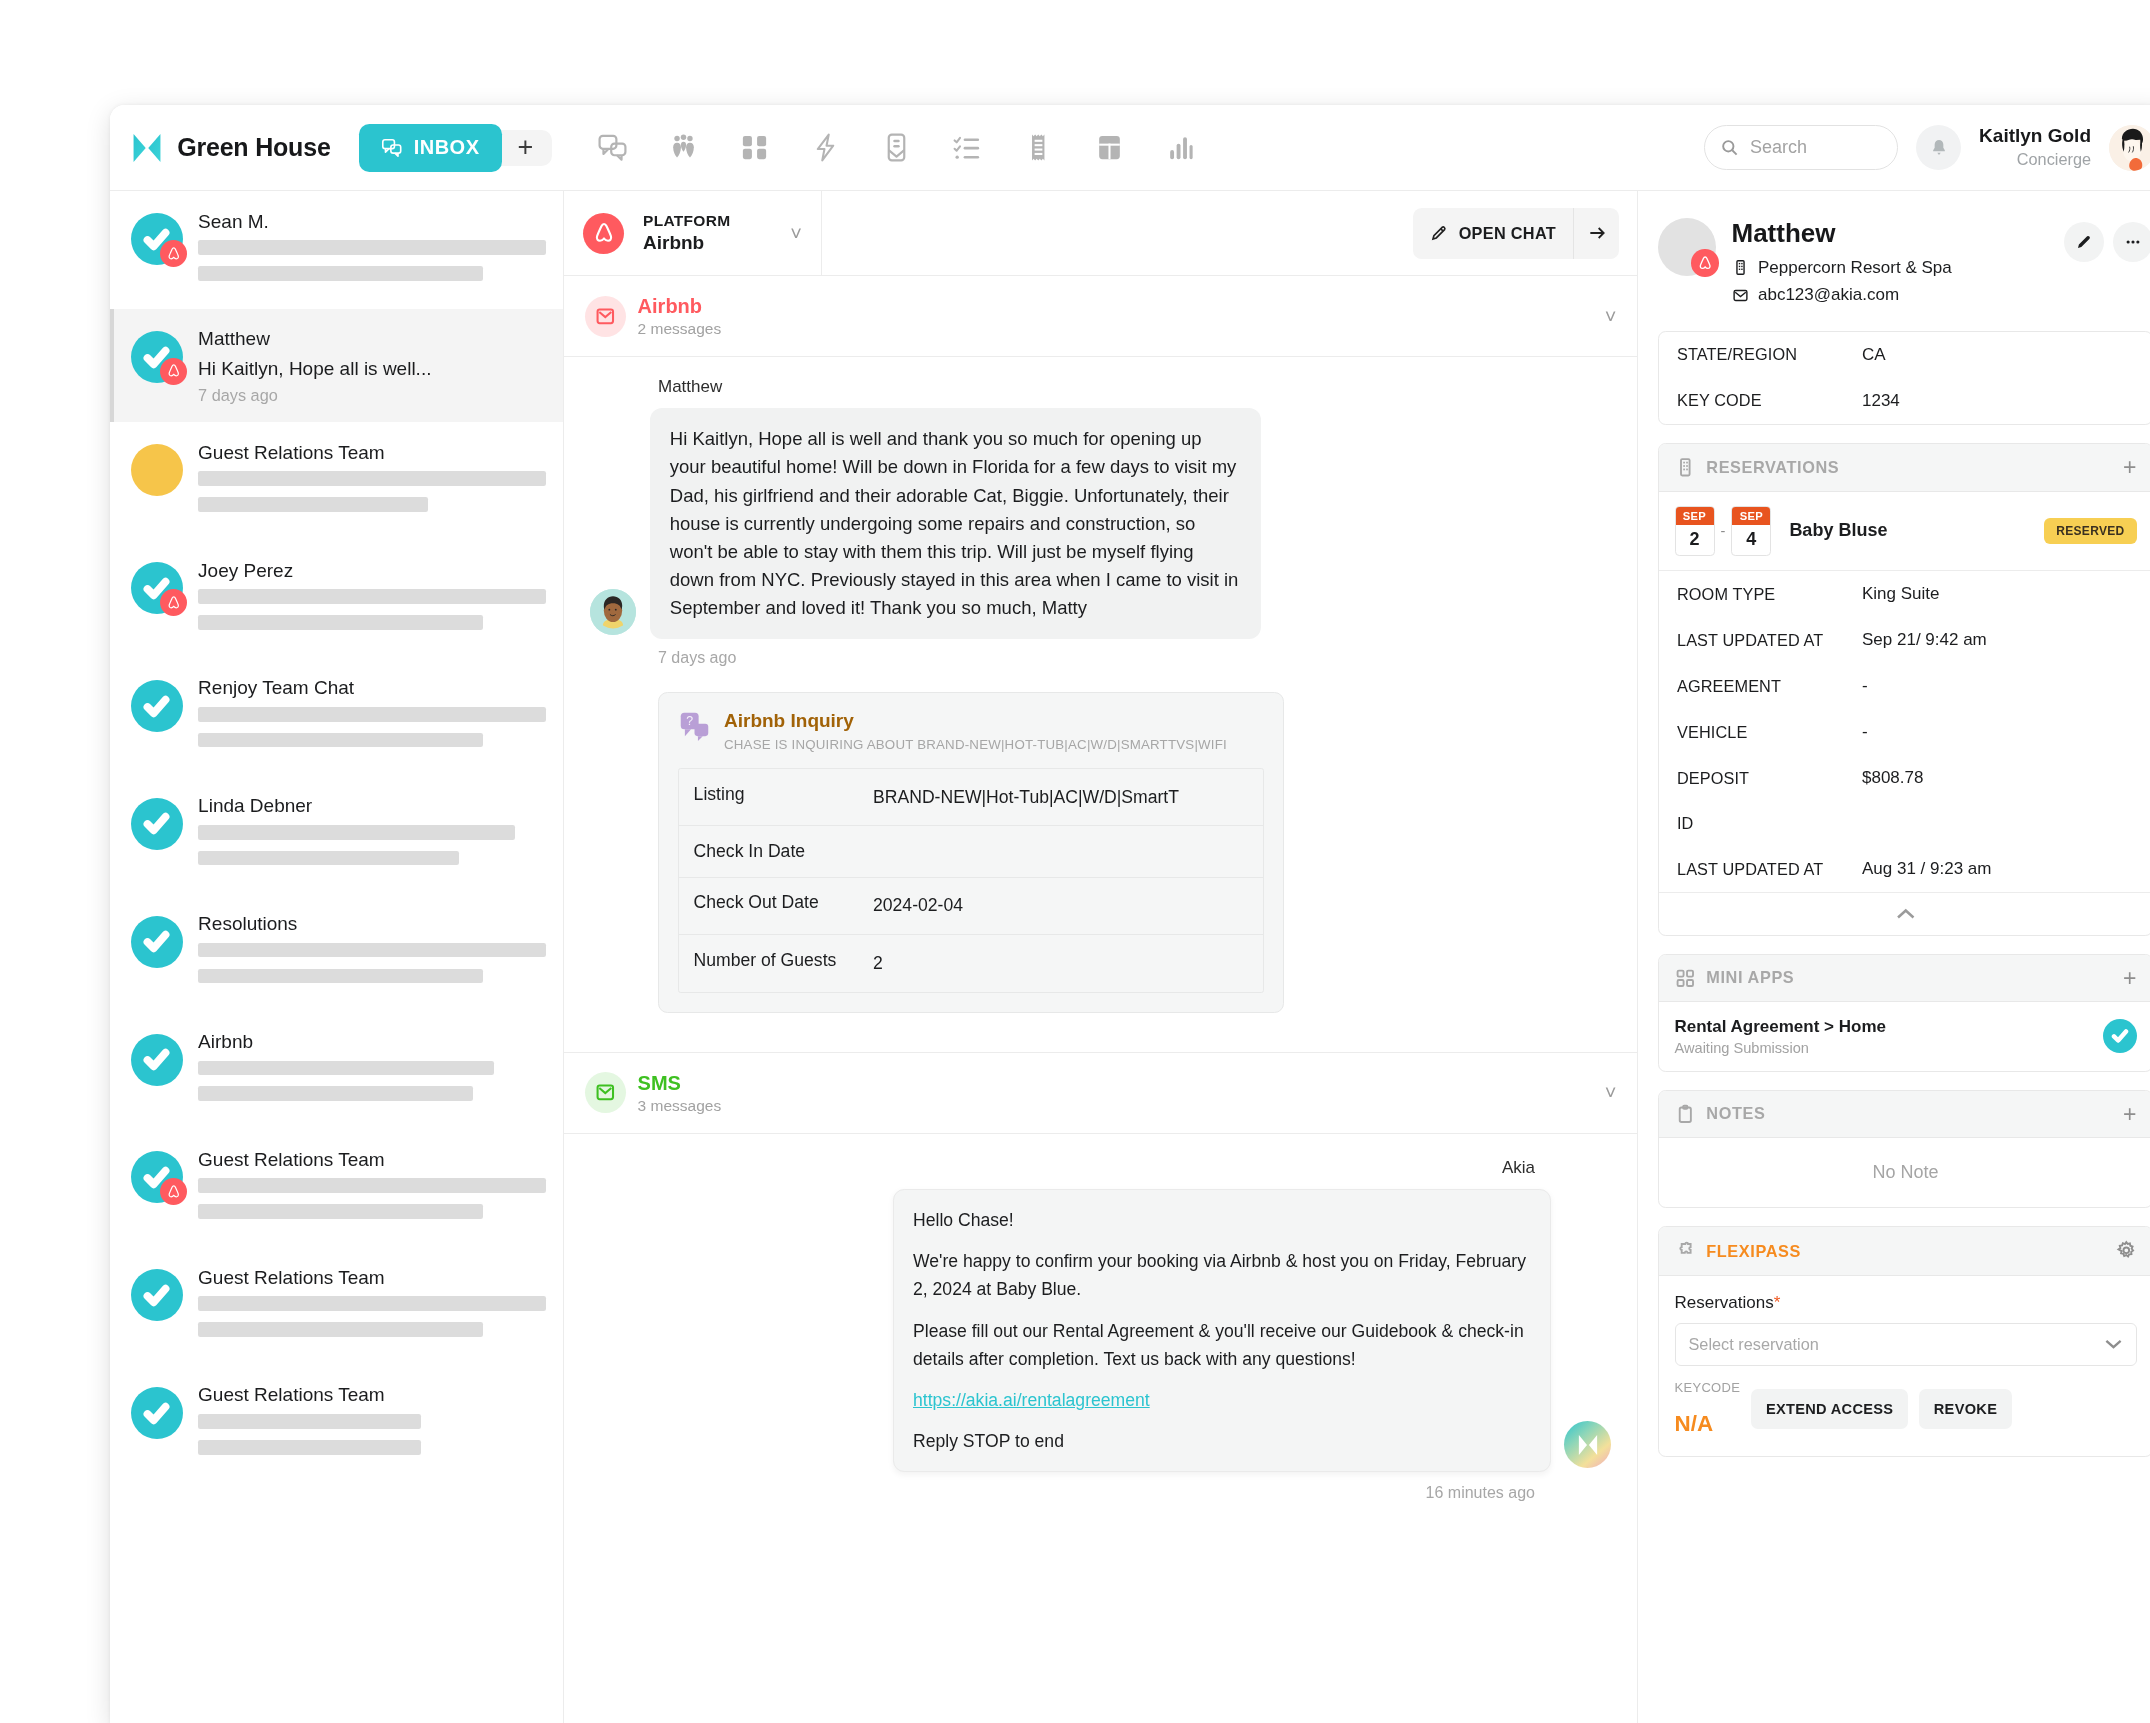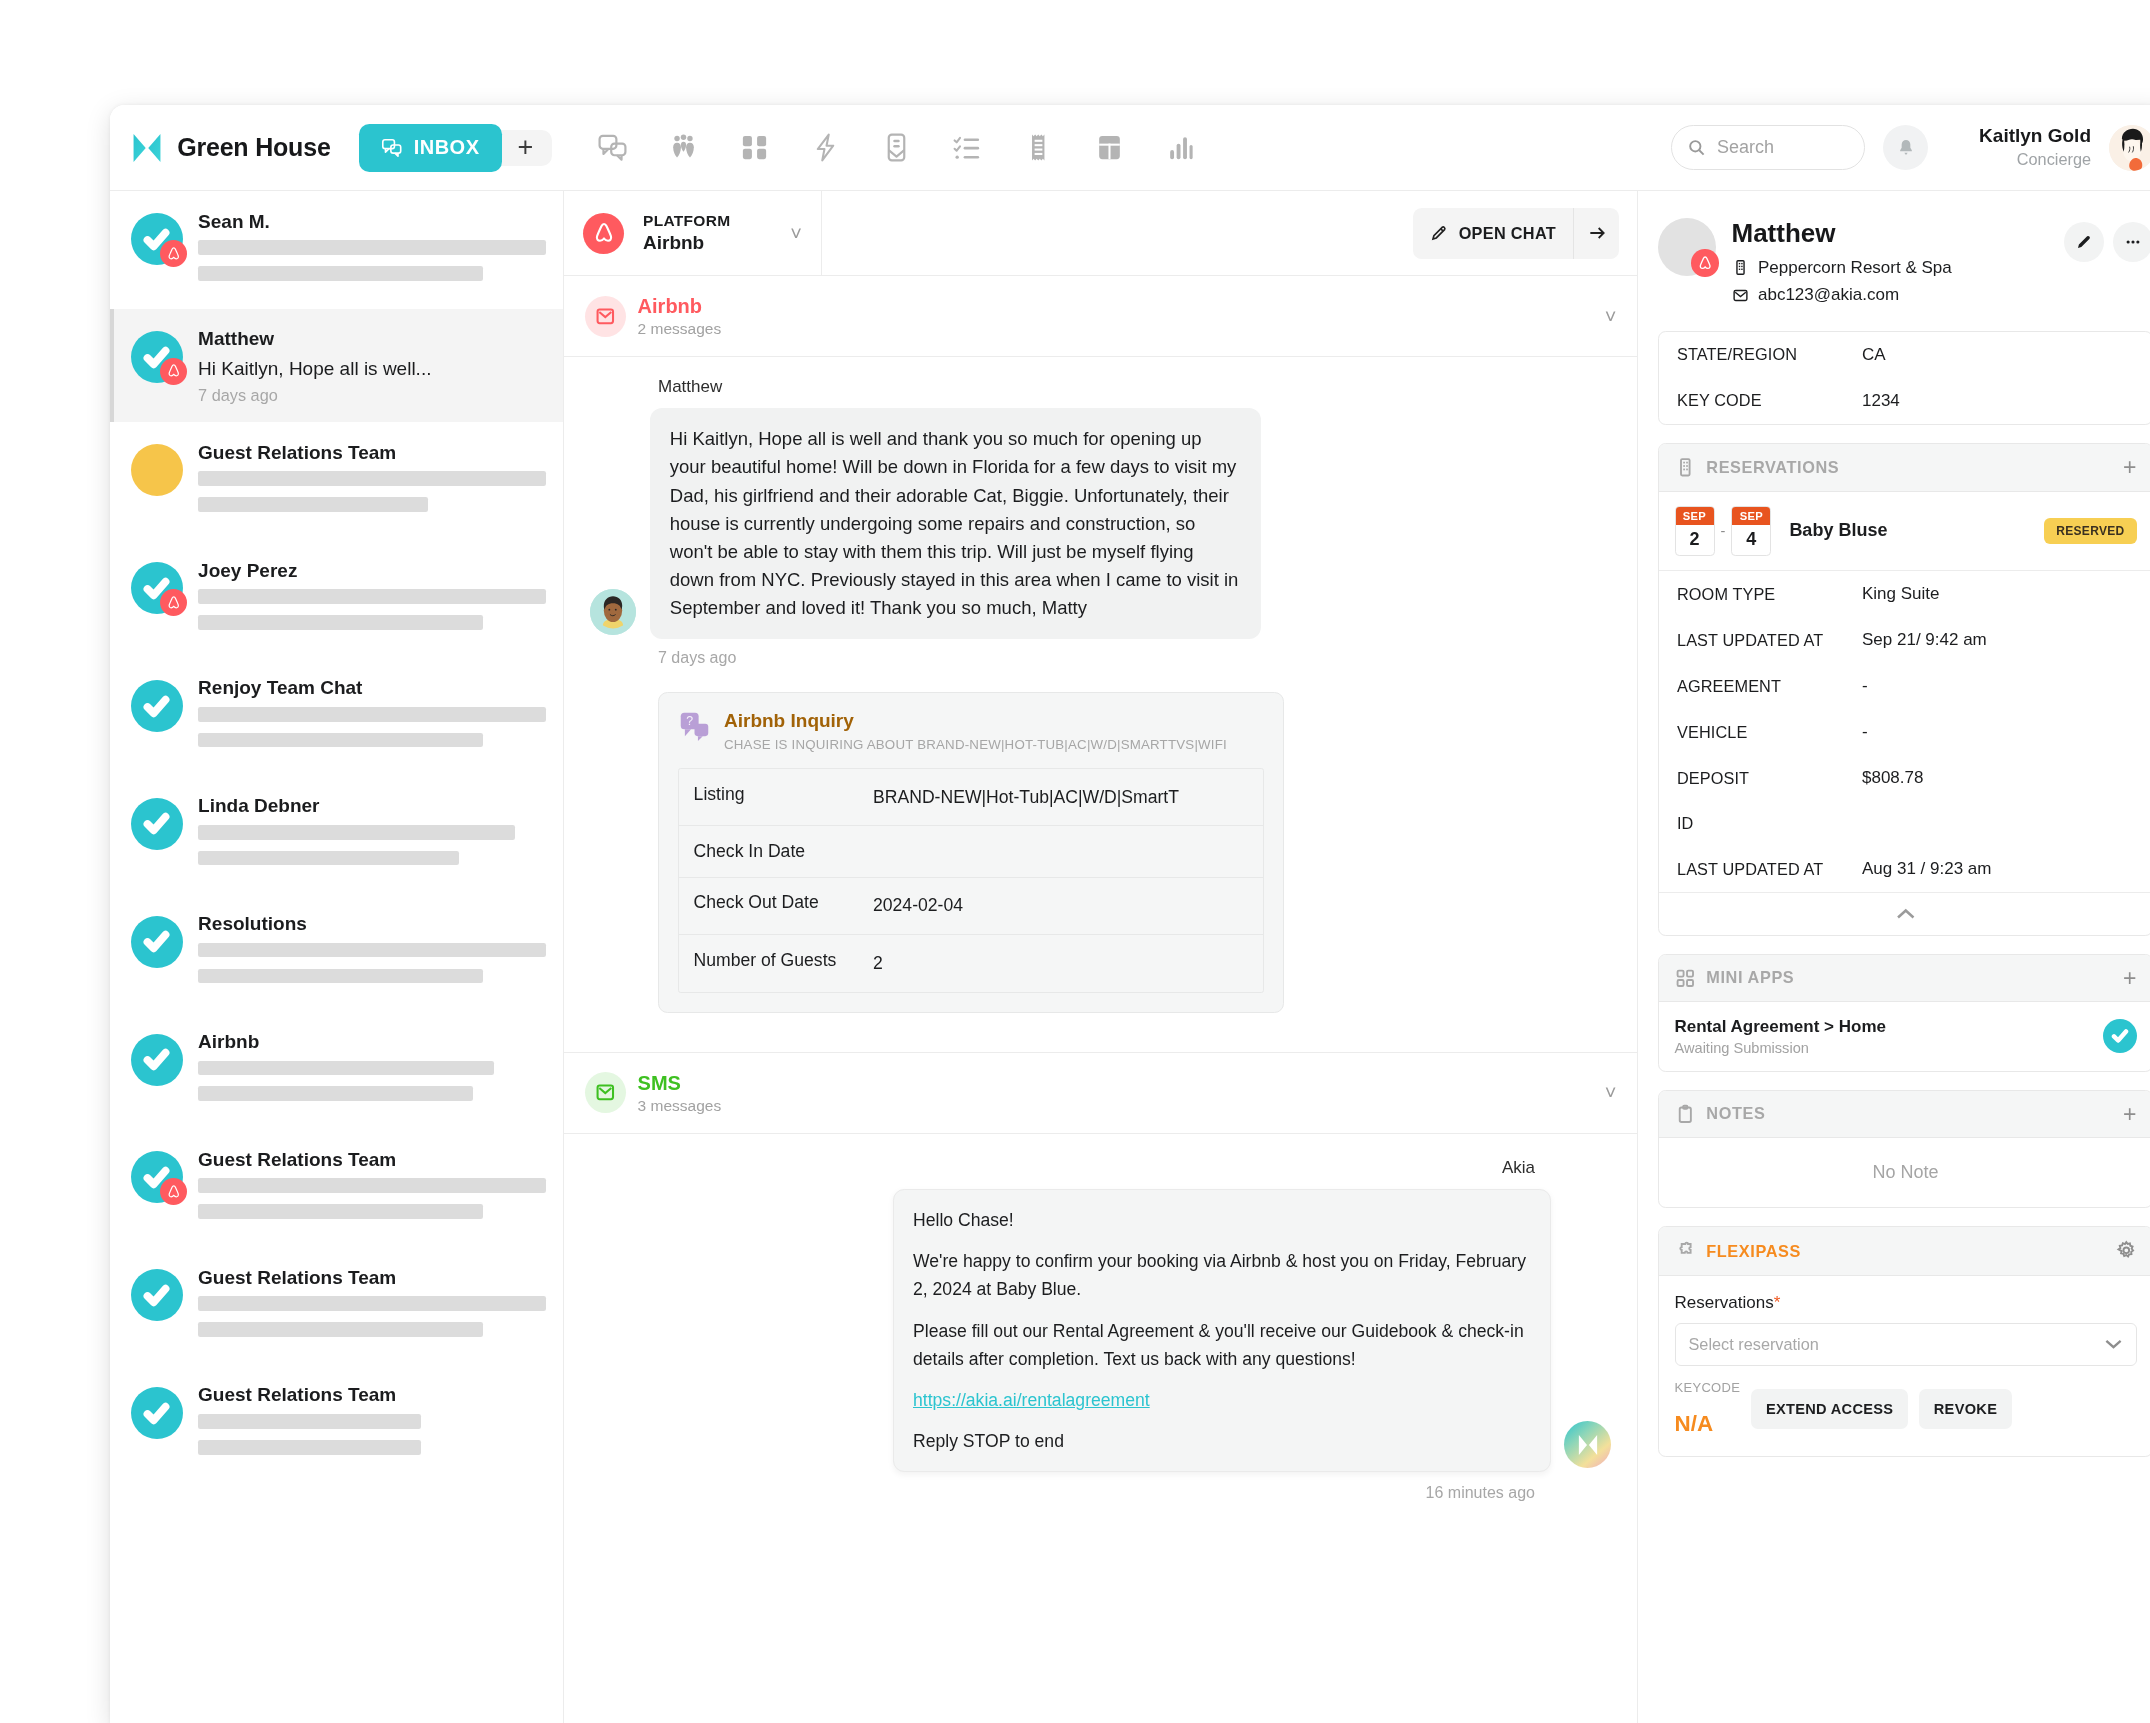--- a/index.html
+++ b/index.html
@@ -88,21 +88,21 @@
   }
   .search-box svg { width: 19px; height: 19px; stroke: #9a9a9a; fill: none; stroke-width: 2.4; }
   .search-ph { font-size: 18px; color: #a3a3a3; }
   .bell {
     width: 45px; height: 45px; border-radius: 50%;
     background: #f1f2f3;
     display: flex; align-items: center; justify-content: center;
     cursor: pointer;
   }
   .bell svg { width: 20px; height: 20px; fill: #b2b8ba; }
-  .user-meta { text-align: right; line-height: 1.2; margin-left: 33px; }
+  .user-meta { text-align: right; line-height: 1.2; }
   .user-name { font-size: 19px; font-weight: 700; color: #18191b; }
   .user-role { font-size: 16.3px; color: #9fa3a6; margin-top: 1.7px; }
   .avatar-top {
     width: 46px; height: 46px; border-radius: 50%;
     overflow: hidden; background: #f7efe7;
     cursor: pointer;
   }
 
   
   .body-row { display: flex; flex: 1; min-height: 0; }
@@ -137,21 +137,21 @@
   .av-circle.amber { background: #f6c54a; }
   .av-circle svg { width: 27px; height: 27px; stroke: #fff; stroke-width: 7; fill: none; stroke-linecap: round; stroke-linejoin: round; }
   .av-badge {
     position: absolute; right: -4.3px; bottom: -1.7px;
     width: 27px; height: 27px; border-radius: 50%;
     background: #ff5a5f;
     display: flex; align-items: center; justify-content: center;
   }
   .av-badge svg { width: 15.5px; height: 15.5px; fill: none; stroke: #fff; stroke-width: 1.9; }
   .conv-body { flex: 1; min-width: 0; padding-top: 2.6px; }
-  .conv-name { font-size: 19px; font-weight: 700; color: #1b1c1e; margin-bottom: 7.7px; }
+  .conv-name { font-size: 19px; font-weight: 400; color: #1b1c1e; margin-bottom: 7.7px; }
   .conv-prev { font-size: 19px; color: #1b1c1e; margin-bottom: 6px; white-space: nowrap; overflow: hidden; }
   .conv-time { font-size: 16.3px; color: #a7a7a7; }
   .sk { background: #dcdcdc; border-radius: 2.2px; height: 14.6px; margin-bottom: 11.2px; }
 
   
   .chat-col {
     flex: 1; min-width: 0;
     display: flex; flex-direction: column;
     background: #fff;
     overflow: hidden;

